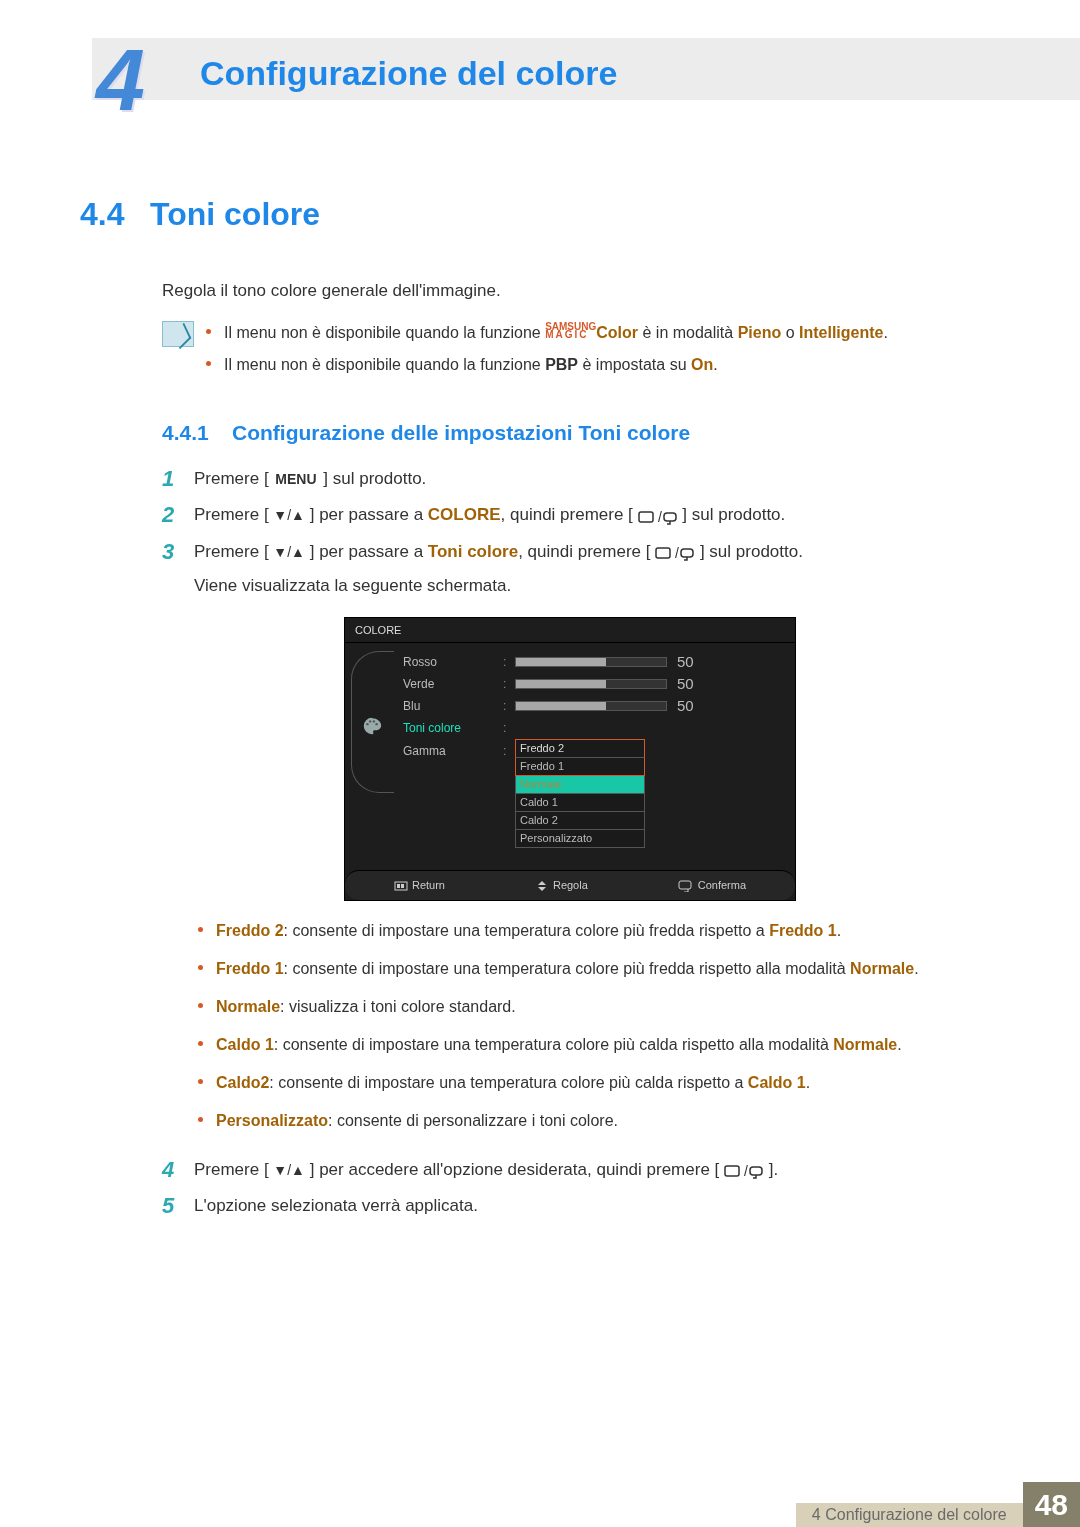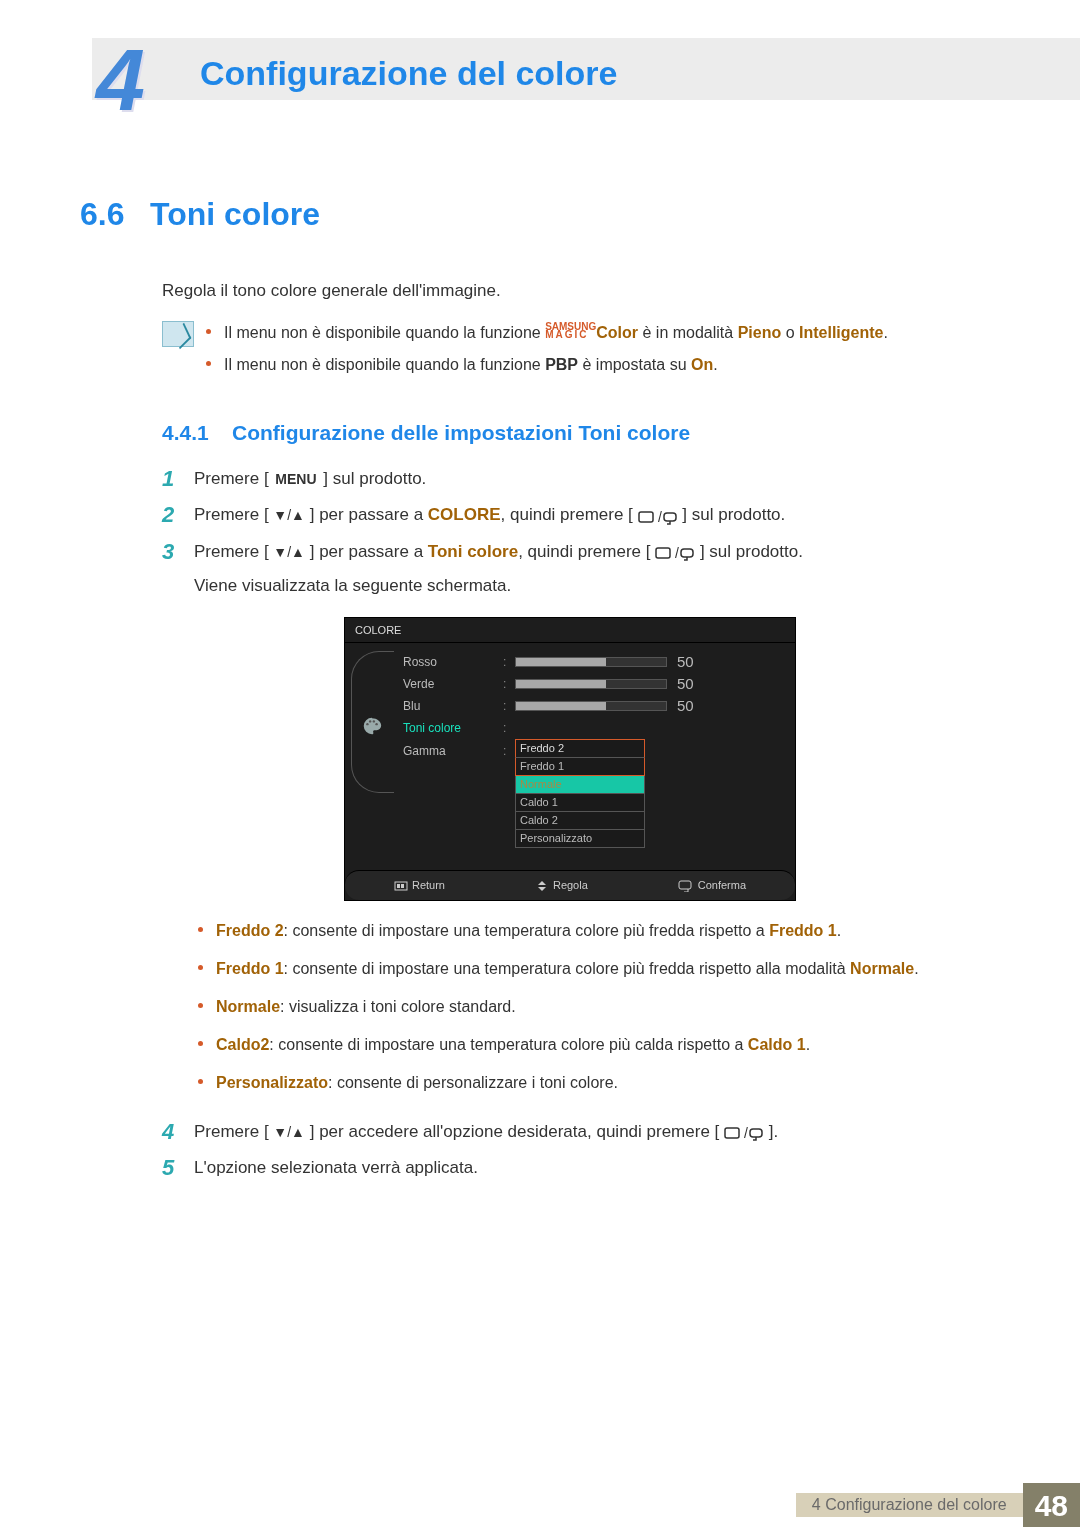--- a/index.html
+++ b/index.html
@@ -50,37 +50,37 @@
   .osd-drop{margin-left:112px;width:130px;}
   .osd-drop .opt{height:17px;line-height:17px;padding:0 4px;font-size:11px;border:1px solid #555;border-top:none;background:#1a1a1a;color:#bbb;}
   .osd-drop .opt.first{border-top:1px solid #d55a2a;border-left:1px solid #d55a2a;border-right:1px solid #d55a2a;color:#ddd;}
   .osd-drop .opt.first2{border-left:1px solid #d55a2a;border-right:1px solid #d55a2a;border-bottom:1px solid #d55a2a;}
   .osd-drop .opt.sel{background:#17c7a6;color:#a84;}
   .osd-footer{display:flex;justify-content:space-around;padding:6px 4px;border-top:1px solid #000;background:#262626;font-size:11px;color:#ccc;border-radius:14px;}
   .osd-footer span svg{vertical-align:middle;margin-right:4px;}
   ul.opts{list-style:none;padding:0;margin:0;}
   ul.opts li{position:relative;padding-left:22px;margin-bottom:14px;font-size:16px;}
   ul.opts li .dot{position:absolute;left:4px;top:8px;width:5px;height:5px;border-radius:50%;background:#d55a2a;}
-  .footer{position:absolute;bottom:0;left:4px;right:0;height:44px;display:flex;justify-content:flex-end;align-items:center;}
+  .footer{position:absolute;bottom:0;left:4px;right:0;height:44px;display:flex;justify-content:flex-end;align-items:flex-end;}
   .footer .ft-text{background:#d8d0b8;color:#6a6a6a;font-size:16px;display:flex;align-items:center;padding:0 16px;}
   .footer .pg{background:#848069;color:#fff;font-size:30px;font-weight:700;display:flex;align-items:center;padding:0 12px;}
 </style>
 </head>
 <body>
 <div class="page">
 
 <div class="top-chapter">
   <div class="top-bar"></div>
   <div class="top-num">4</div>
   <div class="top-title">Configurazione del colore</div>
 </div>
 
 <div class="body">
   <h2 class="section">
-    <span class="secnum">6.6</span><span>Toni colore</span>
+    <span class="secnum">4.4</span><span>Toni colore</span>
   </h2>
 
   <p class="intro">Regola il tono colore generale dell'immagine.</p>
 
   <div class="note-row">
     <div class="note-icon">
           <div class="sq"></div>
         </div>
     <ul class="notes">
       <li><span class="dot"></span>
@@ -198,20 +198,21 @@
                       <path d="M10 9 L10 12 L6 12" fill="none" stroke="#ccc"></path>
                     </svg><span>Conferma</span></span>
           </div>
         </div>
       </div>
 
       <ul class="opts">
         <li><span class="dot"></span><span class="hl">Freddo 2</span><span>: consente di impostare una temperatura colore più fredda rispetto a </span><span class="hl">Freddo 1</span><span>.</span></li>
         <li><span class="dot"></span><span class="hl">Freddo 1</span><span>: consente di impostare una temperatura colore più fredda rispetto alla modalità </span><span class="hl">Normale</span><span>.</span></li>
         <li><span class="dot"></span><span class="hl">Normale</span><span>: visualizza i toni colore standard.</span></li>
+        <li><span class="dot"></span><span class="hl">Caldo 1</span><span>: consente di impostare una temperatura colore più calda rispetto alla modalità </span><span class="hl">Normale</span><span>.</span></li>
         <li><span class="dot"></span><span class="hl">Caldo2</span><span>: consente di impostare una temperatura colore più calda rispetto a </span><span class="hl">Caldo 1</span><span>.</span></li>
         <li><span class="dot"></span><span class="hl">Personalizzato</span><span>: consente di personalizzare i toni colore.</span></li>
       </ul>
     </span>
         </li>
     <li>
           <span class="idx">4</span>
           <span class="txt">
       <span>Premere [ </span><span class="arrows-icon">▼/▲</span><span> ] per accedere all'opzione desiderata, quindi premere [ </span><span class="enter-icons"><svg width="40" height="16">
                 <rect x="1" y="3" width="14" height="10" rx="2" fill="none" stroke="#333" stroke-width="1.5"></rect>

